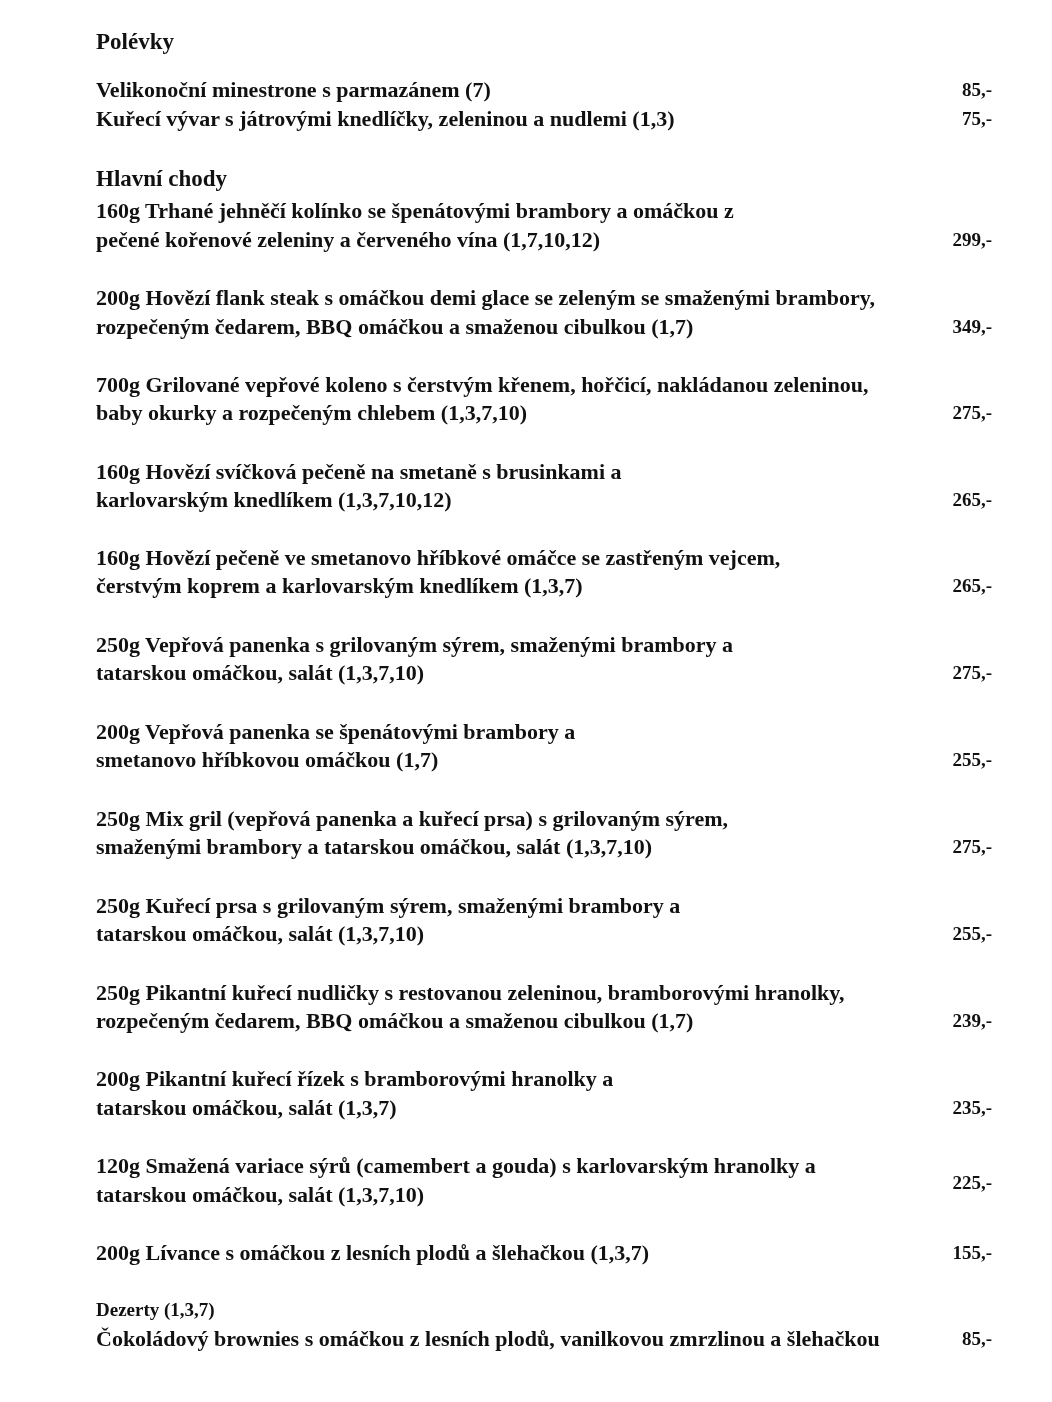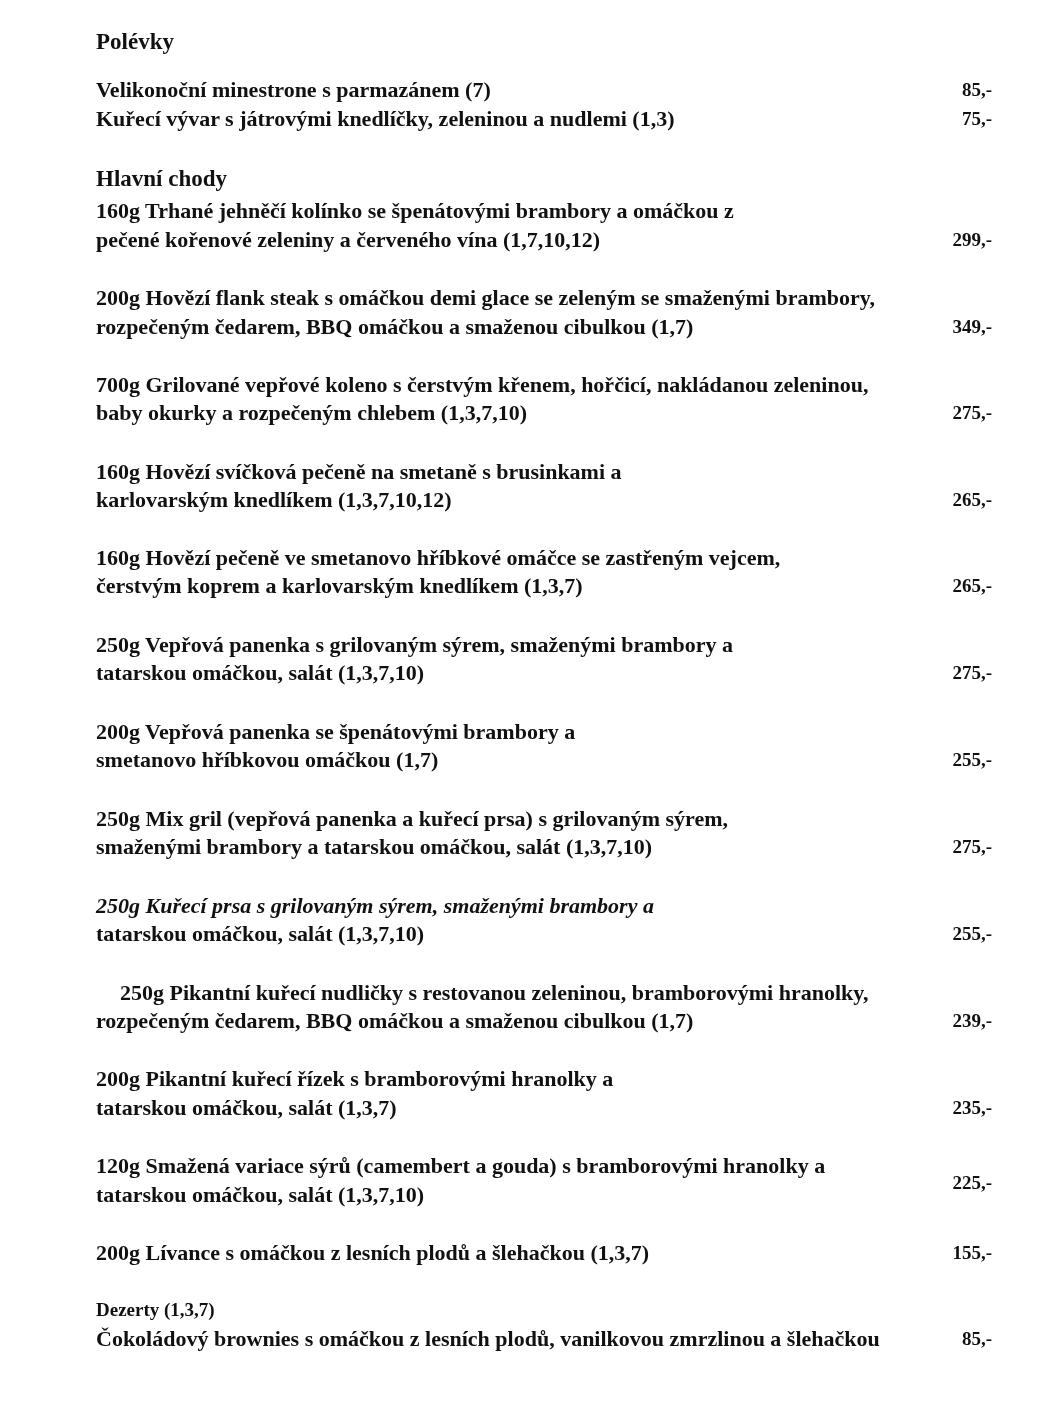--- a/index.html
+++ b/index.html
@@ -116,39 +116,39 @@
     <div class="price" style="top:748px;">255,-</div>
   </div>
 
   <div>
     <div class="line" style="top:807px;">250g Mix gril (vepřová panenka a kuřecí prsa) s grilovaným sýrem,</div>
     <div class="line" style="top:835px;">smaženými brambory a tatarskou omáčkou, salát (1,3,7,10)</div>
     <div class="price" style="top:835px;">275,-</div>
   </div>
 
   <div>
-    <div class="line" style="top:894px;font-style:italic;">250g Kuřecí prsa s grilovaným sýrem, smaženými brambory a</div>
+    <div class="line" style="top:894px;">250g Kuřecí prsa s grilovaným sýrem, smaženými brambory a</div>
     <div class="line" style="top:922px;">tatarskou omáčkou, salát (1,3,7,10)</div>
     <div class="price" style="top:922px;">255,-</div>
   </div>
 
   <div>
-    <div class="line" style="top:981px;margin-left:24px;">250g Pikantní kuřecí nudličky s restovanou zeleninou, bramborovými hranolky,</div>
+    <div class="line" style="top:981px;">250g Pikantní kuřecí nudličky s restovanou zeleninou, bramborovými hranolky,</div>
     <div class="line" style="top:1009px;">rozpečeným čedarem, BBQ omáčkou a smaženou cibulkou (1,7)</div>
     <div class="price" style="top:1009px;">239,-</div>
   </div>
 
   <div>
     <div class="line" style="top:1067px;">200g Pikantní kuřecí řízek s bramborovými hranolky a</div>
     <div class="line" style="top:1096px;">tatarskou omáčkou, salát (1,3,7)</div>
     <div class="price" style="top:1096px;">235,-</div>
   </div>
 
   <div>
-    <div class="line" style="top:1154px;">120g Smažená variace sýrů (camembert a gouda) s bramborovými hranolky a</div>
+    <div class="line" style="top:1154px;">120g Smažená variace sýrů (camembert a gouda) s karlovarským hranolky a</div>
     <div class="line" style="top:1183px;">tatarskou omáčkou, salát (1,3,7,10)</div>
     <div class="price" style="top:1171px;margin-left:7px;">225,-</div>
   </div>
 
   <div>
     <div class="line" style="top:1241px;">200g Lívance s omáčkou z lesních plodů a šlehačkou (1,3,7)</div>
     <div class="price" style="top:1241px;">155,-</div>
   </div>
 
   <div class="subheading" style="top:1298px;">Dezerty (1,3,7)</div>

